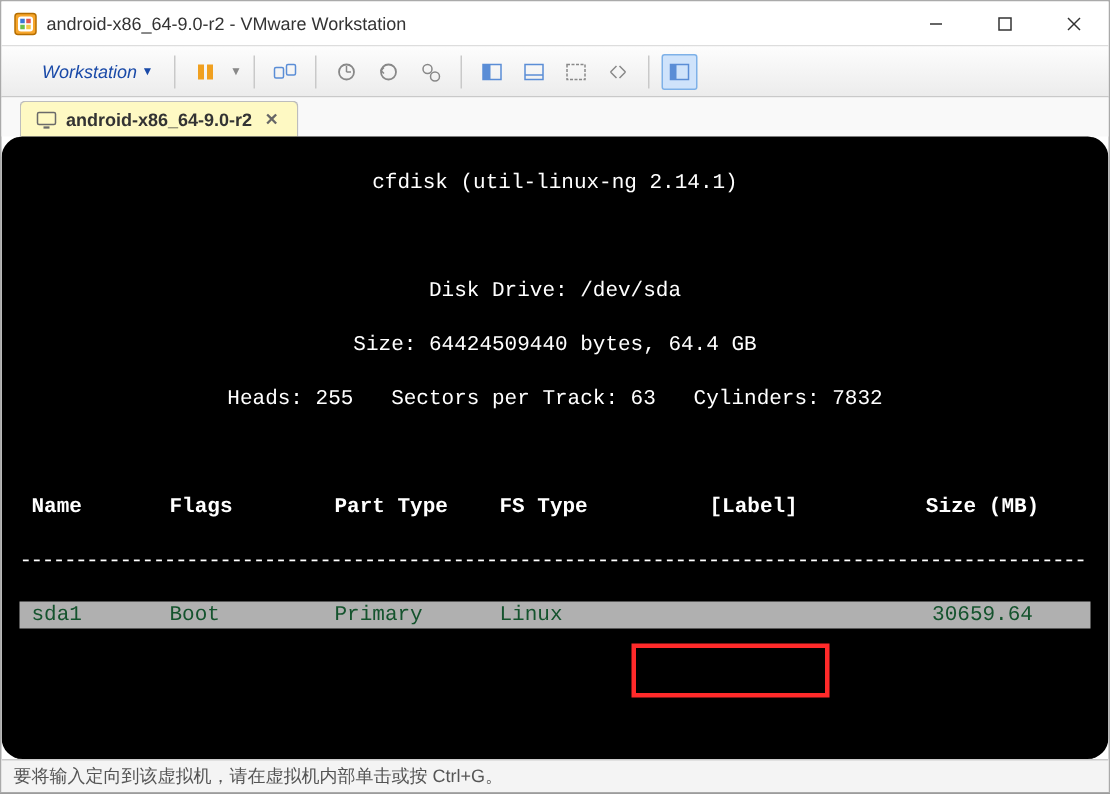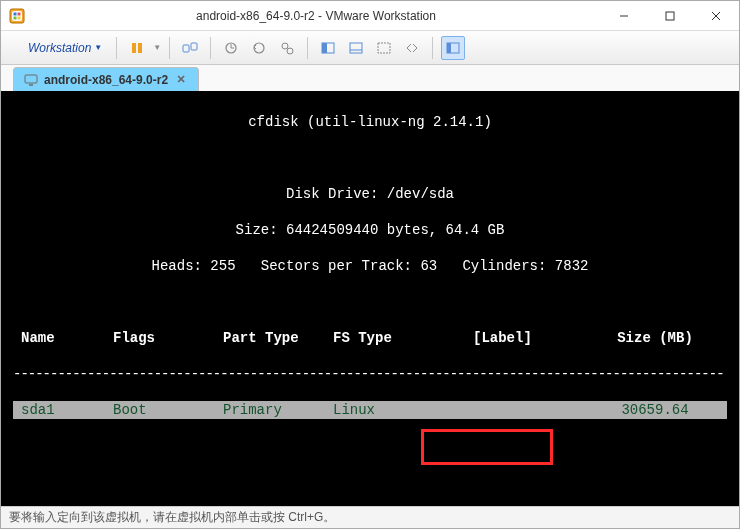--- a/index.html
+++ b/index.html
@@ -27,21 +27,21 @@
   padding: 0 0 0 8px;
   border-bottom: 1px solid #ddd;
 }
 .titlebar-icon {
   width: 16px; height: 16px;
   margin-right: 6px;
   display: inline-flex;
   align-items: center;
   justify-content: center;
 }
-.titlebar-title { font-size: 12px; color: #333; flex: 1; text-align: center; }
+.titlebar-title { font-size: 12px; color: #333; flex: 1; }
 .win-controls { display: flex; }
 .win-btn {
   width: 46px; height: 30px;
   display: flex; align-items: center; justify-content: center;
   font-size: 11px; color: #333;
 }
 .toolbar {
   height: 34px;
   background: linear-gradient(#fdfdfd,#ececec);
   border-bottom: 1px solid #c9c9c9;
@@ -81,40 +81,41 @@
   align-items: center;
   gap: 6px;
   height: 24px;
   padding: 0 10px;
   font-size: 12px;
   font-weight: bold;
   color: #333;
   border: 1px solid #bdbdbd;
   border-bottom: none;
   border-radius: 4px 4px 0 0;
-  background: #7dd3fc;
+  background: #fef9c3;
 }
 .tab-close {
   width: 14px; height: 14px;
   display: flex; align-items:center; justify-content:center;
   font-size: 11px; color: #666;
 }
 .terminal {
   flex: 1;
   background: #000;
   color: #fff;
   font-family: "Courier New", monospace;
   font-size: 14px;
   line-height: 18px;
   padding: 4px 8px 4px 8px;
   white-space: pre;
   overflow: hidden;
   position: relative;
   border-left: 4px solid #000;
   border-right: 4px solid #000;
+  border-radius: 14px;
 }
 .center { text-align: center; }
 .cols-header {
   display: flex;
   font-weight: bold;
 }
 .row {
   display: flex;
 }
 .row.sel { background: #b0b0b0; color: #14532d; }

